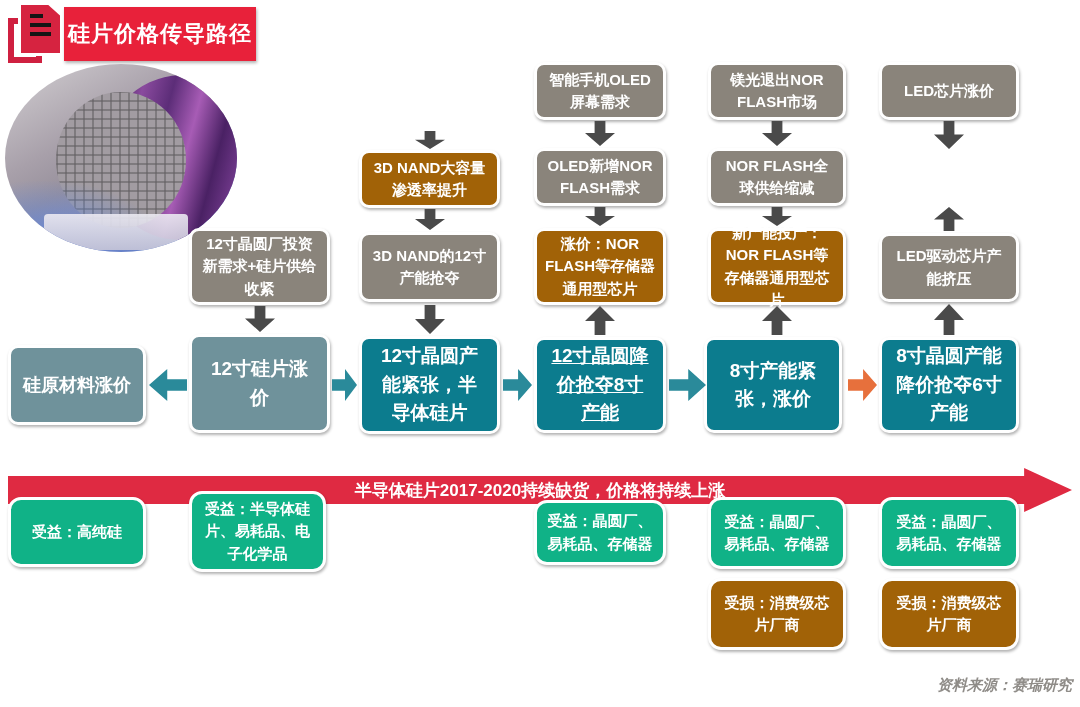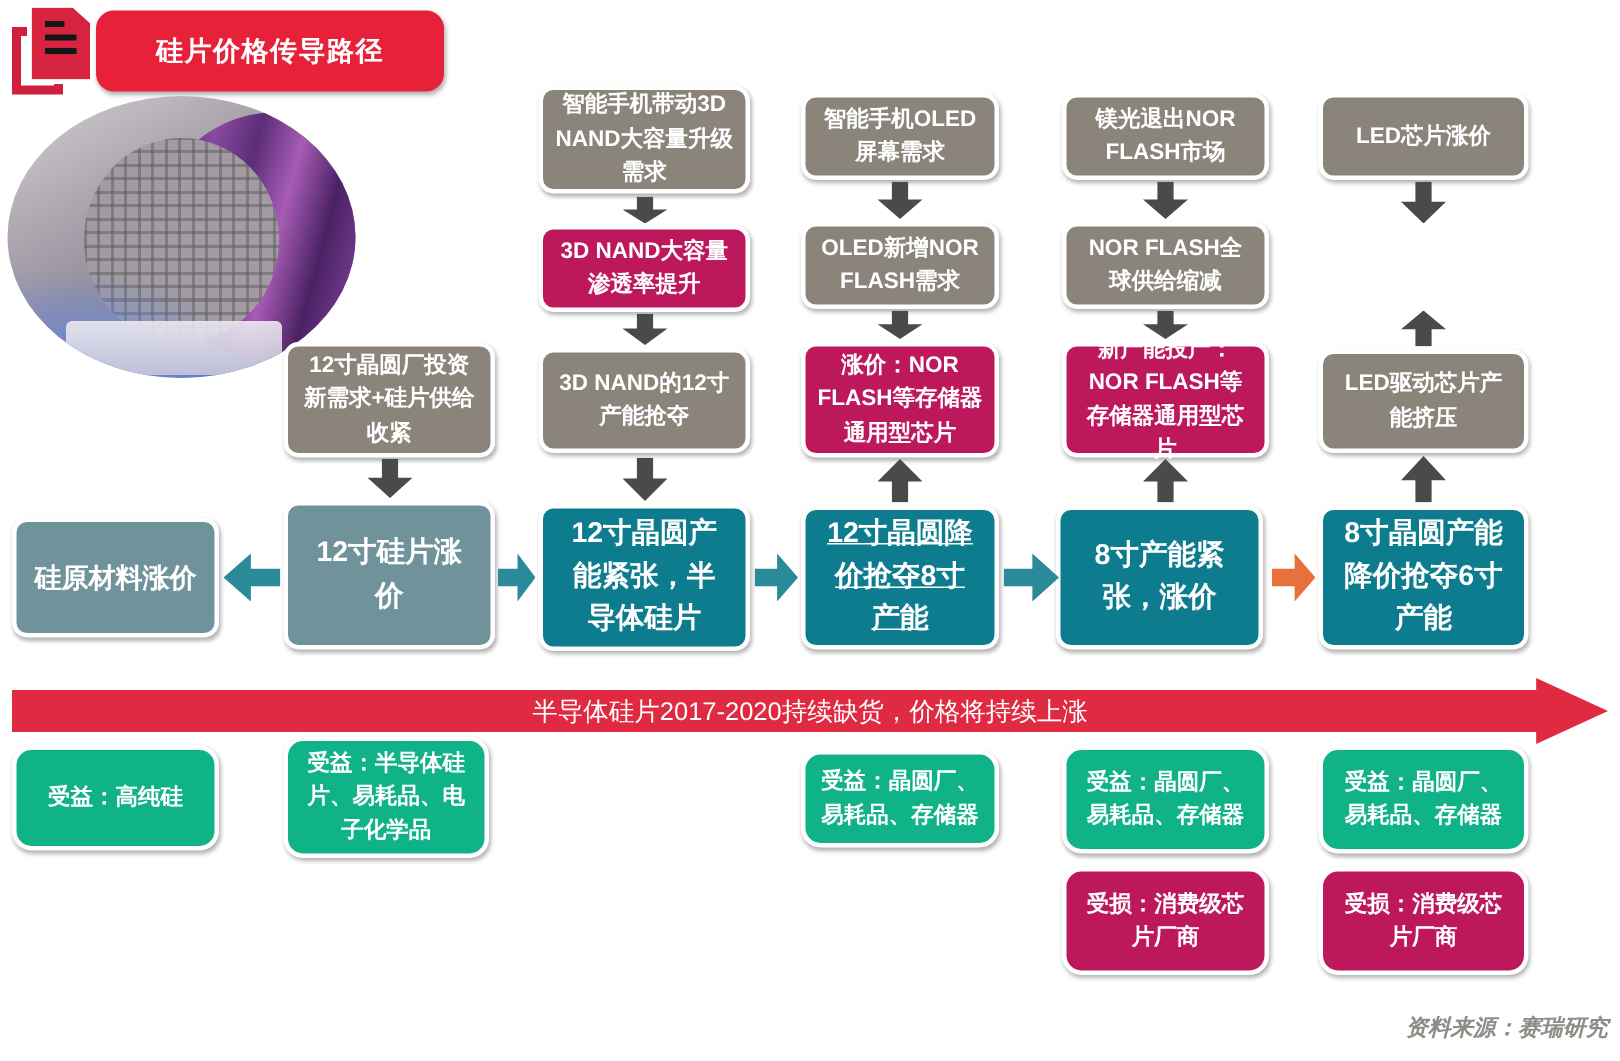--- a/index.html
+++ b/index.html
@@ -13,22 +13,22 @@
   .logo .frontbg{position:absolute;left:10px;top:-3px;width:45px;height:54px;background:#fff;
               clip-path:polygon(0 0,70% 0,100% 22%,100% 100%,0 100%);}
   .logo .front{position:absolute;left:13px;top:0;width:39px;height:48px;background:#d62340;
               clip-path:polygon(0 0,70% 0,100% 22%,100% 100%,0 100%);}
   .logo .ln{position:absolute;left:9px;height:4px;background:#151515;}
   .logo .l1{top:9px;width:13px;}
   .logo .l2{top:18px;width:21px;}
   .logo .l3{top:27px;width:21px;}
 
   
-  .title{position:absolute;left:64px;top:7px;width:232px;height:54px;background:#e8213a;
-         border-radius:12px;color:#fff;font-weight:bold;font-size:18px;letter-spacing:1px;
+  .title{position:absolute;left:64px;top:7px;width:192px;height:54px;background:#e8213a;
+         border-radius:0;color:#fff;font-weight:bold;font-size:22px;letter-spacing:1px;
          display:flex;align-items:center;justify-content:center;
          box-shadow:1px 2px 3px rgba(0,0,0,.3);}
 
   
   .photo{position:absolute;left:5px;top:64px;width:232px;height:188px;border-radius:50%;
          overflow:hidden;
          background:linear-gradient(150deg,#cdc9cd 5%,#a8a0aa 35%,#97909c 50%,#7f86b4 72%,#5577c5 88%,#4b6dbd 100%);}
   .photo .stack{position:absolute;left:42%;top:6%;width:68%;height:88%;border-radius:50%;
          background:linear-gradient(95deg,#3c1e52 0%,#8a4a9e 18%,#5c2d78 35%,#a75cb5 52%,#4a2164 70%,#7b3f95 88%);
          transform:rotate(10deg);}
@@ -41,21 +41,21 @@
          background:linear-gradient(#eceaf2,#c7c6d8);border-radius:4px;opacity:.9;}
   .photo .blueglow{position:absolute;left:-6%;bottom:-10%;width:75%;height:48%;
          background:radial-gradient(ellipse at 30% 80%,rgba(95,135,225,.95),rgba(95,135,225,0) 72%);}
 
   
   .box{position:absolute;box-sizing:border-box;border:3px solid #fff;border-radius:10px;
        color:#fff;font-weight:bold;font-size:15px;line-height:1.5;text-align:center;
        display:flex;align-items:center;justify-content:center;padding:3px 8px;
        box-shadow:1px 2px 3px rgba(0,0,0,.3);word-break:break-word;}
   .gray{background:#8a847b;}
-  .red{background:#be185d;}
+  .red{background:#a16207;}
   .teal{background:#0c7c8e;}
   .grayteal{background:#6f929b;}
   .green{background:#10b287;border-radius:13px;}
   .big{font-size:19px;line-height:1.5;padding:3px 13px;}
 
   
   .pA3{left:359px;top:57px;width:141px;height:72px;}
   .pA4{left:534px;top:62px;width:132px;height:58px;}
   .pA5{left:708px;top:62px;width:138px;height:58px;}
   .pA6{left:879px;top:62px;width:140px;height:58px;}
@@ -106,23 +106,23 @@
   .va12{left:934px;top:304px;height:31px;}
   .va13{left:245px;top:306px;height:26px;}
 
   .ha1{left:149px;width:38px;}
   .ha2{left:332px;width:25px;}
   .ha3{left:503px;width:29px;}
   .ha4{left:669px;width:37px;}
   .ha5{left:848px;width:29px;}
 
   
-  .banner{position:absolute;left:8px;top:452px;width:1064px;height:44px;background:#df2a42;
+  .banner{position:absolute;left:8px;top:468px;width:1064px;height:44px;background:#df2a42;
           clip-path:polygon(0 18%,95.5% 18%,95.5% 0,100% 50%,95.5% 100%,95.5% 82%,0 82%);
-          color:#fff;font-weight:normal;font-size:17px;display:flex;align-items:center;
+          color:#fff;font-weight:bold;font-size:17px;display:flex;align-items:center;
           justify-content:center;}
 
   
   .source{position:absolute;right:8px;top:676px;color:#8f8c88;font-size:15px;
           font-weight:bold;font-style:italic;}
 </style>
 </head>
 <body>
 
 <div class="stage">
@@ -138,21 +138,20 @@
   </div>
   <div class="title">硅片价格传导路径</div>
 
   <div class="photo">
     <div class="stack"></div>
     <div class="wafer"></div>
     <div class="blueglow"></div>
     <div class="holder"></div>
   </div>
 
-  <div class="box gray pA3">智能手机带动3D NAND大容量升级需求</div>
   <div class="box gray pA4">智能手机OLED屏幕需求</div>
   <div class="box gray pA5">镁光退出NOR FLASH市场</div>
   <div class="box gray pA6">LED芯片涨价</div>
 
   <div class="box red pB3">3D NAND大容量渗透率提升</div>
   <div class="box gray pB4">OLED新增NOR FLASH需求</div>
   <div class="box gray pB5">NOR FLASH全球供给缩减</div>
 
   <div class="box gray pC2">12寸晶圆厂投资新需求+硅片供给收紧</div>
   <div class="box gray pC3">3D NAND的12寸产能抢夺</div>

